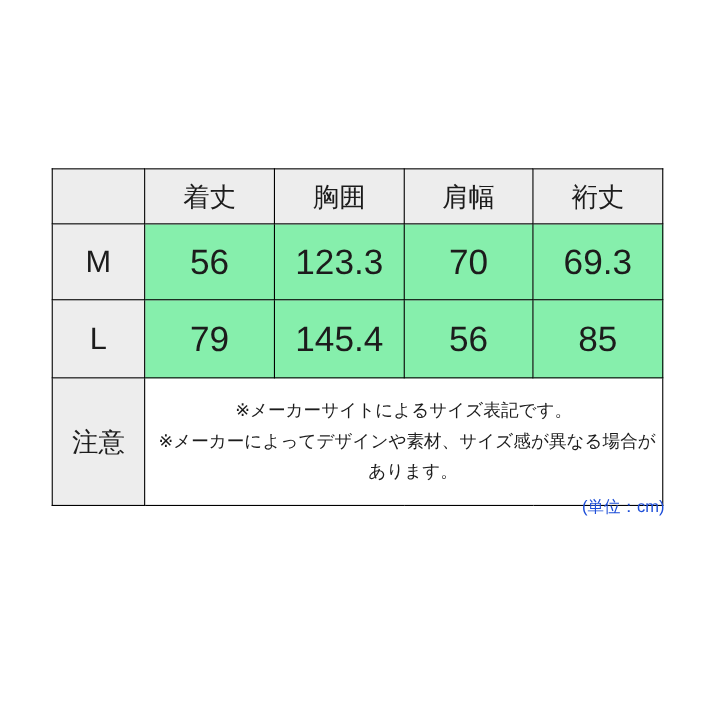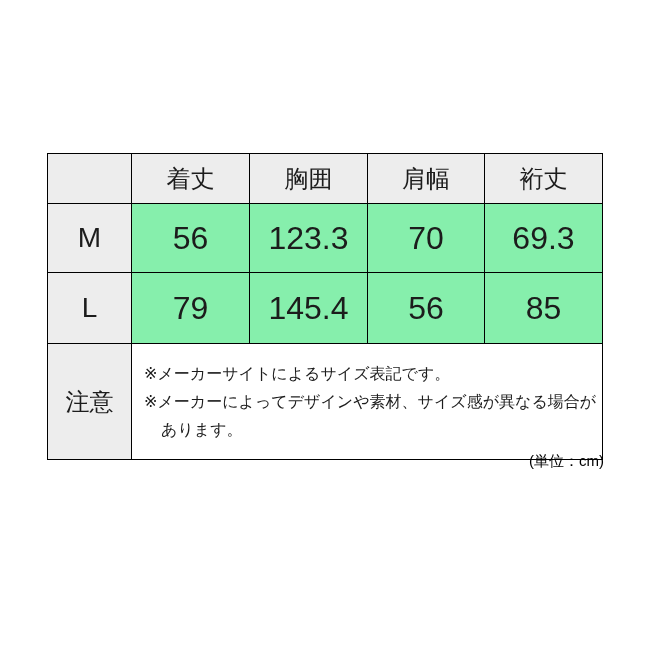--- a/index.html
+++ b/index.html
@@ -33,40 +33,40 @@
     font-weight: normal;
     color: #1c1c1c;
   }
   .gray { background: #ededed; }
   tr.head th {
     height: 49px;
     font-size: 24px;
   }
   tr.row-m > th, tr.row-m > td { height: 68px; }
   tr.row-l > th, tr.row-l > td { height: 70px; }
-  tr.row-note > th, tr.row-note > td { height: 103px; }
+  tr.row-note > th, tr.row-note > td { height: 103px; text-align: center; }
   .rowlabel { font-size: 28px; }
   td.num { font-size: 32px; background: #86efac; }
   .note-label { font-size: 24px; }
   td.notes {
     background: #ffffff;
     text-align: left;
     padding: 6px 12px;
     font-size: 16px;
     line-height: 28px;
   }
   .note-line { white-space: nowrap; }
   .note-line.indent { padding-left: 17px; }
   .unit-note {
     position: absolute;
     top: 450px;
     right: 46px;
     font-size: 15px;
     line-height: 22px;
-    color: #000000;
+    color: #1d4ed8;
   }
 </style>
 </head>
 <body>
 
 <div class="canvas">
 
   <table class="size-table">
     <colgroup>
       <col style="width:84px">

